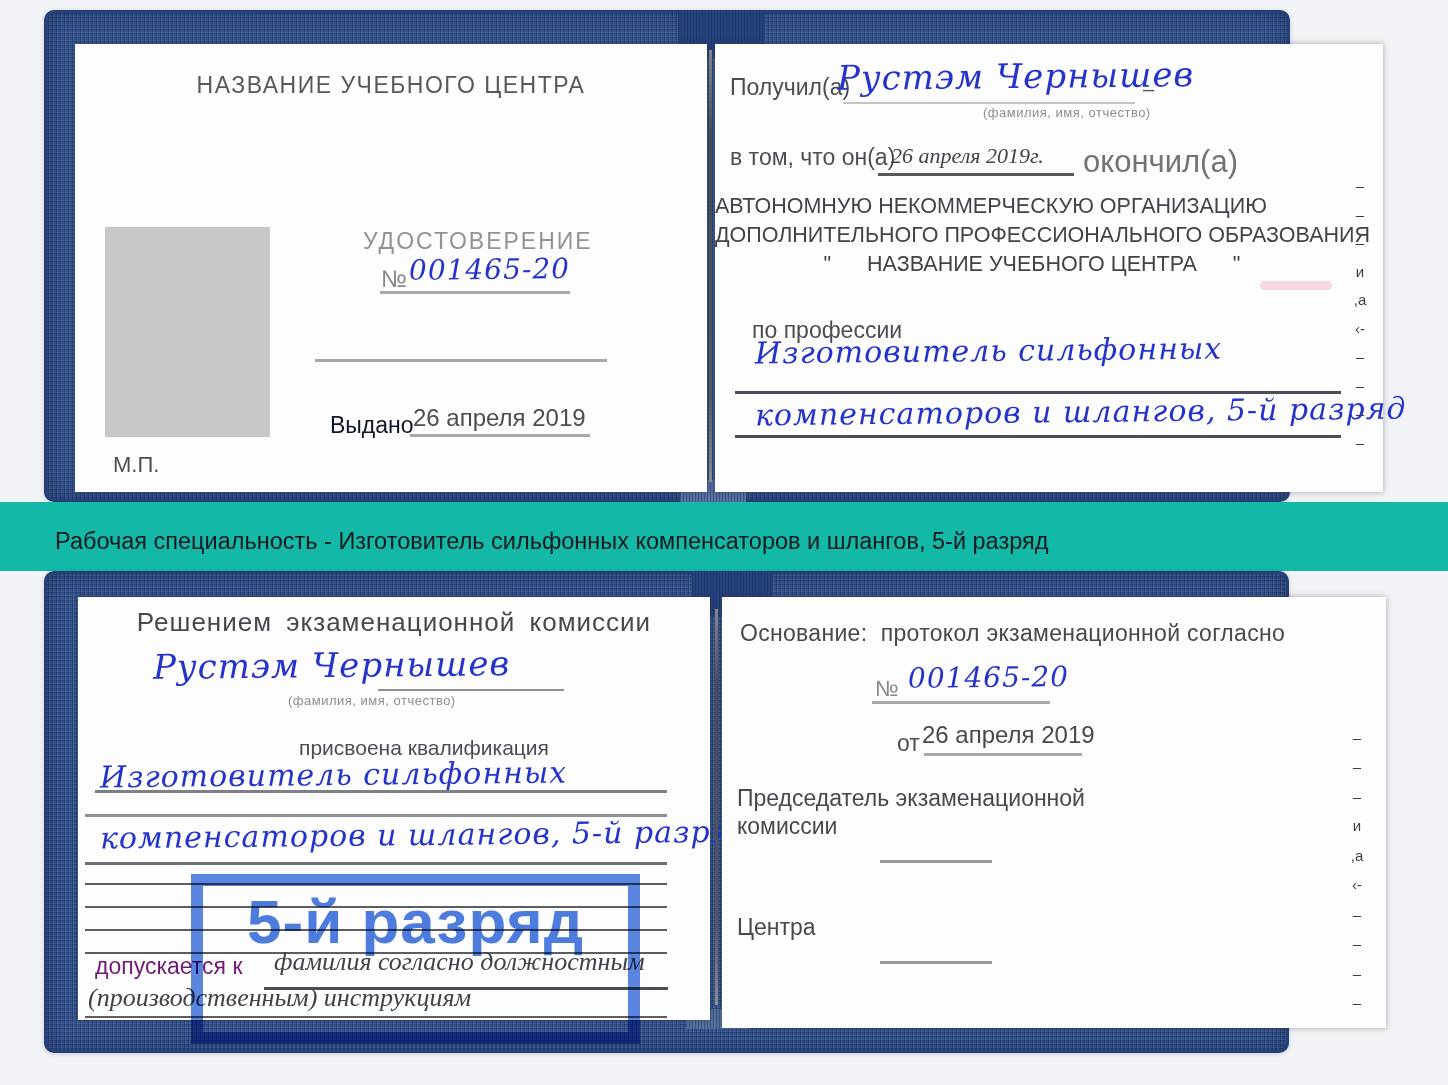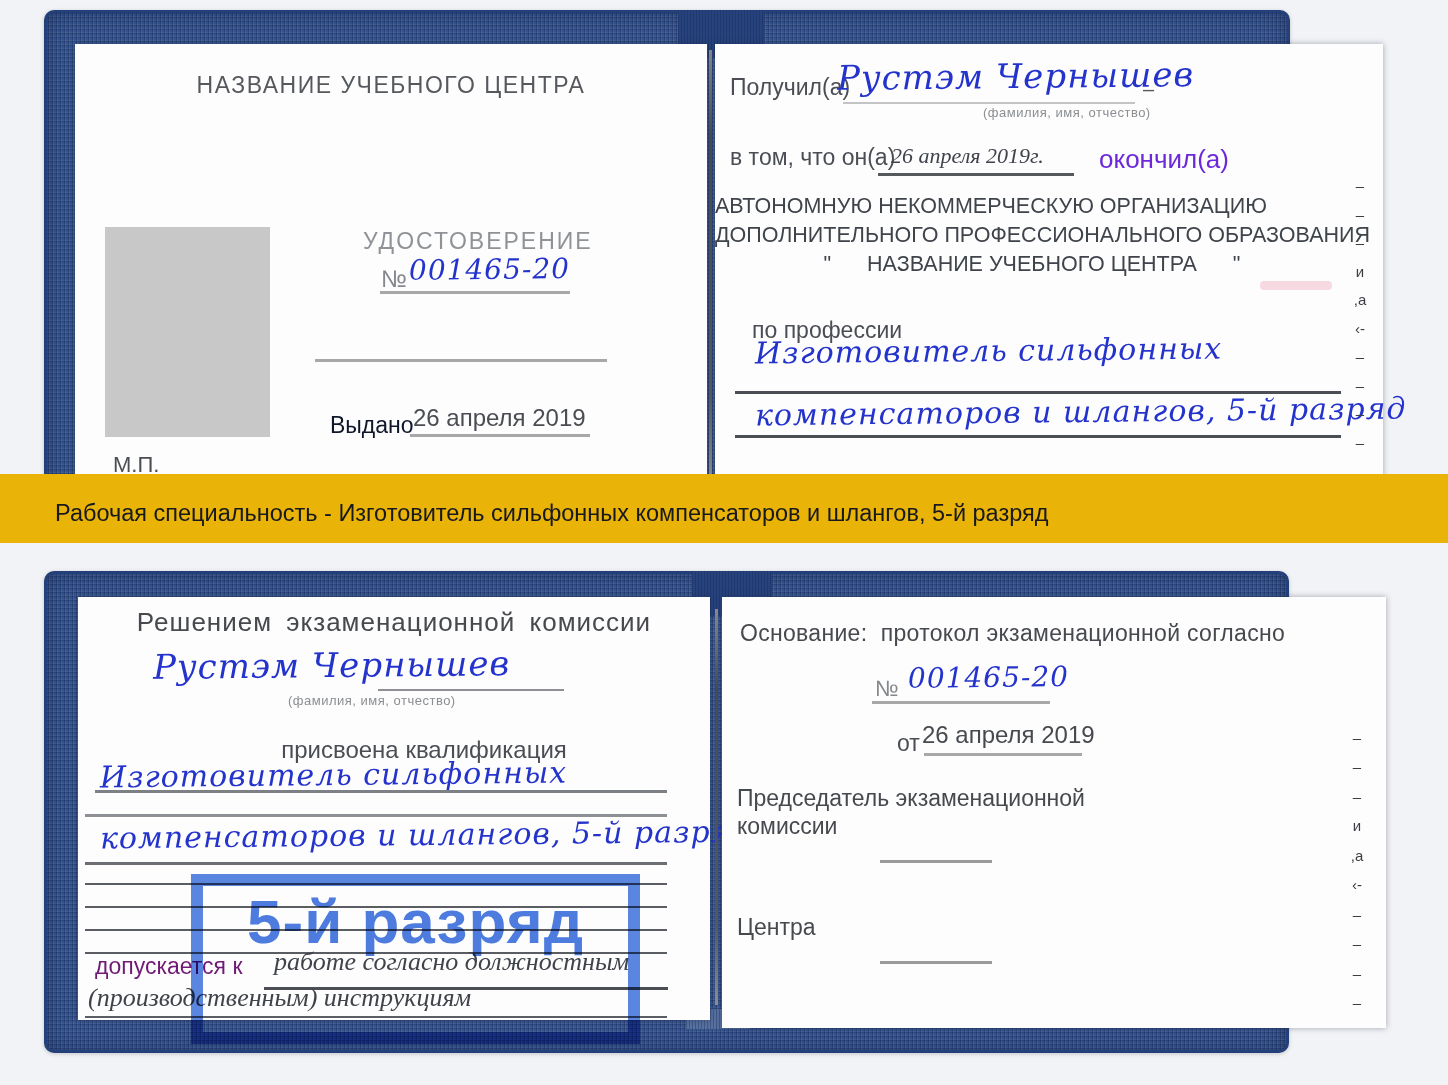--- a/index.html
+++ b/index.html
@@ -49,21 +49,21 @@
     position:absolute;display:flex;justify-content:center;
     border:12px solid rgba(77,125,224,.92);
     mix-blend-mode:multiply;
     margin-left:31px;
   }
   .grade-stamp-text{
     font-weight:bold;font-size:62px;letter-spacing:1px;color:#4d7de0;
     font-family:"Liberation Sans",sans-serif;
   }
   .smudge{position:absolute;background:rgba(236,160,180,.38);border-radius:4px;}
-  .caption-strip{position:absolute;left:0;top:474px;width:1448px;height:69px;background:#eab308;}
+  .caption-strip{position:absolute;left:0;top:502px;width:1448px;height:69px;background:#14b8a6;}
 </style>
 </head>
 <body>
 
 <div class="cover" style="left:44px;top:10px;width:1246px;height:492px">
 
   <div class="tab" style="left:634px;top:0;width:86px;height:48px"></div>
   <div class="tab lt" style="left:636px;top:470px;width:66px;height:22px"></div>
 
   <div class="page" style="left:31px;top:34px;width:632px;height:448px">
@@ -85,21 +85,21 @@
   <div class="page" style="left:671px;top:34px;width:668px;height:448px">
     <div class="txt" style="left:15px;top:30px;font-size:23px;color:#4a4e54">Получил(а)</div>
     <div class="hand" style="left:122px;top:12px;font-size:34px">Рустэм Чернышев</div>
     <div class="rule" style="left:128px;top:58px;width:292px;height:2px;background:#c4c4c6"></div>
     <div class="txt" style="left:428px;top:34px;font-size:20px;color:#55585d">–</div>
     <div class="txt" style="left:268px;top:61px;font-size:13px;color:#8b8e92;letter-spacing:.5px">(фамилия, имя, отчество)</div>
 
     <div class="txt" style="left:15px;top:100px;font-size:23px;color:#4a4e54">в том, что он(а)</div>
     <div class="serit" style="left:176px;top:99px;font-size:22px">26 апреля 2019г.</div>
     <div class="rule" style="left:163px;top:129px;width:196px;height:2.5px;background:#55585d"></div>
-    <div class="txt" style="left:384px;top:100px;font-size:26px;color:#6d28d9">окончил(а)</div>
+    <div class="txt" style="left:368px;top:100px;font-size:31px;color:#737373">окончил(а)</div>
 
     <div class="txt" style="left:0;right:34px;top:150px;text-align:left;font-size:21.5px;color:#3f444b">АВТОНОМНУЮ НЕКОММЕРЧЕСКУЮ ОРГАНИЗАЦИЮ</div>
     <div class="txt" style="left:0;right:34px;top:179px;text-align:center;font-size:21.5px;color:#3f444b">ДОПОЛНИТЕЛЬНОГО ПРОФЕССИОНАЛЬНОГО ОБРАЗОВАНИЯ</div>
     <div class="txt" style="left:0;right:34px;top:208px;text-align:center;font-size:21.5px;color:#3f444b;white-space:pre">"      НАЗВАНИЕ УЧЕБНОГО ЦЕНТРА      "</div>
 
     <div class="smudge" style="left:545px;top:237px;width:72px;height:9px"></div>
 
     <div class="txt" style="left:37px;top:273px;font-size:23px;color:#4a4e54">по профессии</div>
     <div class="hand" style="left:40px;top:289px;font-size:30px">Изготовитель сильфонных</div>
     <div class="rule" style="left:20px;top:347px;width:606px;height:2.5px;background:#4b4e54"></div>
@@ -129,34 +129,34 @@
 
   <div class="tab" style="left:648px;top:0;width:80px;height:45px"></div>
   <div class="tab lt" style="left:642px;top:438px;width:64px;height:20px"></div>
 
   <div class="page" style="left:34px;top:26px;width:632px;height:423px">
     <div class="txt" style="left:0;right:0;top:10px;text-align:center;font-size:26px;letter-spacing:1px;word-spacing:6px;color:#46494e">Решением экзаменационной комиссии</div>
     <div class="hand" style="left:75px;top:48px;font-size:34px">Рустэм Чернышев</div>
     <div class="rule" style="left:300px;top:92px;width:186px;height:2px;background:#909094"></div>
     <div class="txt" style="left:210px;top:96px;font-size:13px;color:#8b8e92;letter-spacing:.5px">(фамилия, имя, отчество)</div>
 
-    <div class="txt" style="left:0;right:0;top:139px;text-align:center;padding-left:60px;font-size:24px;color:#4a4e54">присвоена квалификация</div>
+    <div class="txt" style="left:0;right:0;top:139px;text-align:center;padding-left:60px;font-size:21px;color:#4a4e54">присвоена квалификация</div>
     <div class="hand" style="left:22px;top:160px;font-size:30px">Изготовитель сильфонных</div>
     <div class="rule" style="left:17px;top:193px;width:572px;height:2.5px;background:#7d8084"></div>
     <div class="rule" style="left:7px;top:217px;width:582px;height:3px;background:#8d9094"></div>
     <div class="hand" style="left:22px;top:220px;font-size:30px">компенсаторов и шлангов, 5-й разряд</div>
     <div class="rule" style="left:7px;top:265px;width:582px;height:2.5px;background:#6b6e72"></div>
 
     <div class="rule" style="left:7px;top:286px;width:582px;height:2px"></div>
     <div class="rule" style="left:7px;top:309px;width:582px;height:2px"></div>
     <div class="rule" style="left:7px;top:332px;width:582px;height:2px"></div>
     <div class="rule" style="left:7px;top:355px;width:582px;height:2px"></div>
 
     <div class="txt" style="left:17px;top:356px;font-size:23px;color:#701a75">допускается к</div>
-    <div class="serit" style="left:196px;top:350px;font-size:26px">работе согласно должностным</div>
+    <div class="serit" style="left:196px;top:350px;font-size:26px">фамилия согласно должностным</div>
     <div class="rule" style="left:186px;top:390px;width:404px;height:2.5px;background:#4b4e54"></div>
     <div class="serit" style="left:10px;top:386px;font-size:26px">(производственным) инструкциям</div>
     <div class="rule" style="left:7px;top:419px;width:582px;height:2px"></div>
 
     <div class="grade-stamp" style="left:82px;top:277px;width:425px;height:146px">
       <span class="grade-stamp-text">5-й разряд</span>
     </div>
   </div>
 
   <div class="spine" style="left:671px;top:38px;height:396px"></div>

